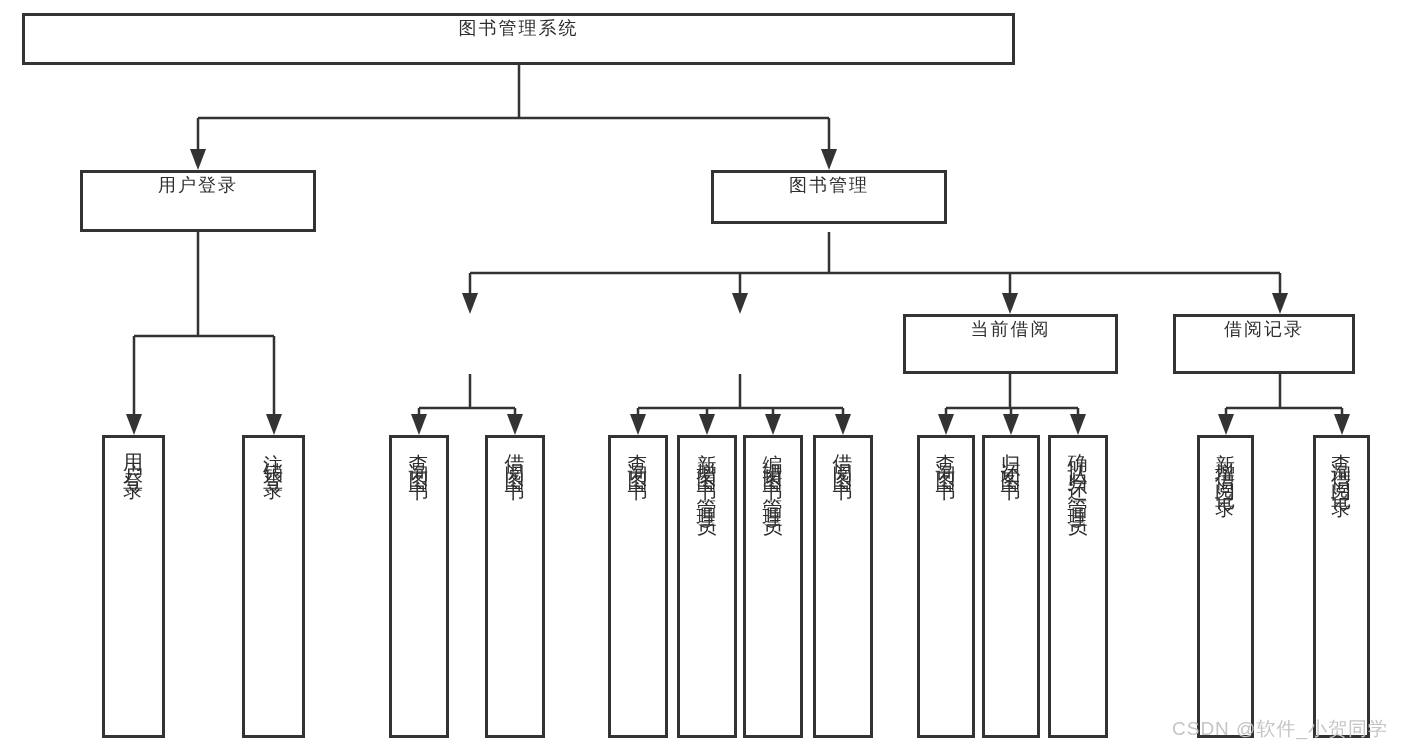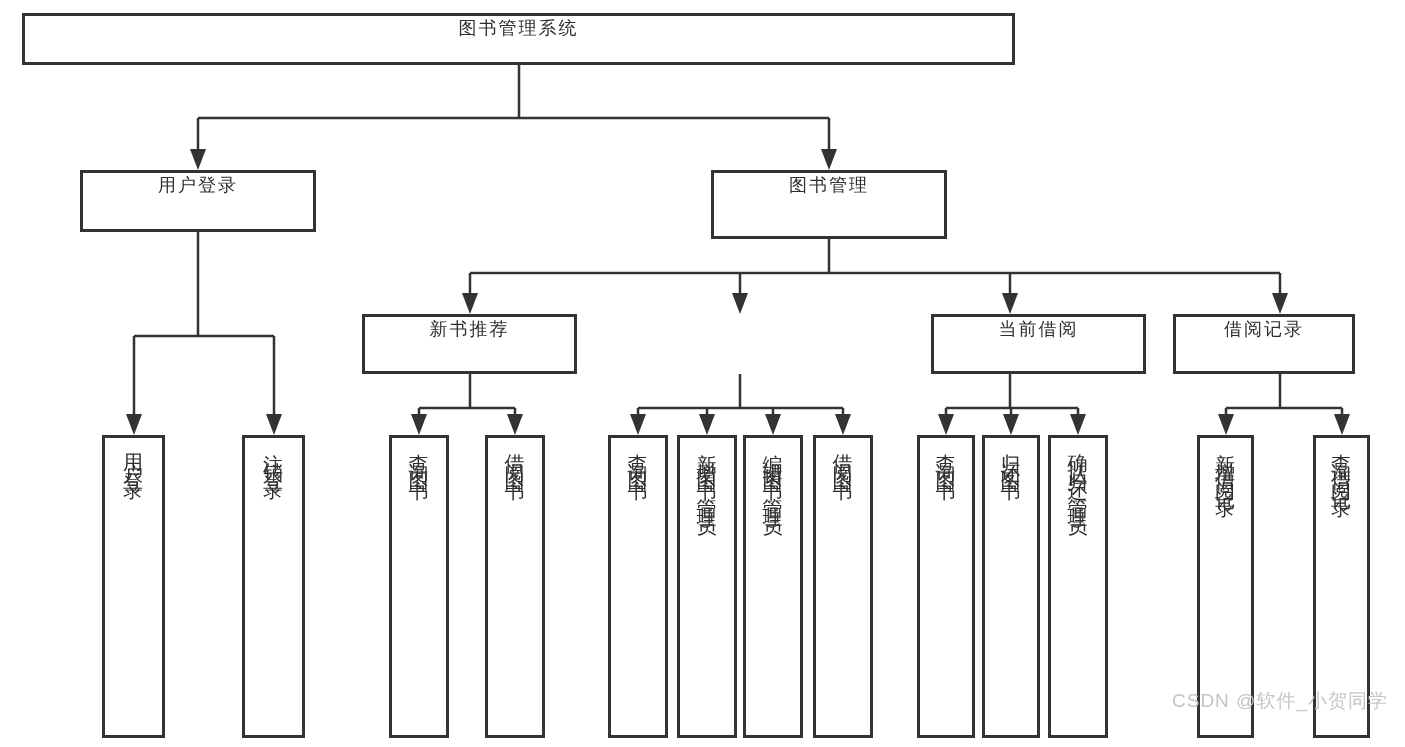--- a/index.html
+++ b/index.html
@@ -33,44 +33,44 @@
     text-orientation:mixed;
     font-size:20px;
     letter-spacing:9px;
     line-height:1;
     white-space:nowrap;
   }
   
   .n-root{left:22px;top:13px;width:993px;height:52px;}
   
   .n-user-login{left:80px;top:170px;width:236px;height:62px;}
-  .n-book-mgmt{left:711px;top:170px;width:236px;height:69px;}
+  .n-book-mgmt{left:711px;top:170px;width:236px;height:54px;}
   
   .n-new-book-rec{left:362px;top:314px;width:215px;height:60px;}
   .n-book-borrow{left:632px;top:314px;width:215px;height:60px;}
-  .n-current-borrow{left:903px;top:314px;width:215px;height:60px;margin-left:28px;}
+  .n-current-borrow{left:903px;top:314px;width:215px;height:60px;}
   .n-borrow-record{left:1173px;top:314px;width:182px;height:60px;}
   
   .leaf{top:435px;height:303px;}
   .n-leaf-user-login{left:102px;width:63px;}
   .n-leaf-logout{left:242px;width:63px;}
   .n-rec-query{left:389px;width:60px;}
   .n-rec-borrow{left:485px;width:60px;}
   .n-bb-query{left:608px;width:60px;}
   .n-bb-add{left:677px;width:60px;}
   .n-bb-edit{left:743px;width:60px;}
   .n-bb-borrow{left:813px;width:60px;}
   .n-cb-query{left:917px;width:58px;}
   .n-cb-return{left:982px;width:58px;}
   .n-cb-confirm{left:1048px;width:60px;}
   .n-br-add{left:1197px;width:57px;}
   .n-br-query{left:1313px;width:57px;}
   .watermark{
     position:absolute;
-    left:1172px;top:688px;
+    left:1172px;top:716px;
     font-size:19px;
     letter-spacing:1px;
     color:var(--watermark);
     z-index:5;
     white-space:nowrap;
   }
 </style>
 </head>
 <body>
 
@@ -130,23 +130,20 @@
     <span>图书管理系统</span>
   </div>
 
   <div class="box hbox n-user-login">
     <span>用户登录</span>
   </div>
   <div class="box hbox n-book-mgmt">
     <span>图书管理</span>
   </div>
 
-  <div class="box hbox n-new-book-rec">
-    <span>新书推荐</span>
-  </div>
   <div class="box hbox n-current-borrow">
     <span>当前借阅</span>
   </div>
   <div class="box hbox n-borrow-record">
     <span>借阅记录</span>
   </div>
 
   <div class="box leaf n-leaf-user-login">
     <span>用户登录</span>
   </div>

